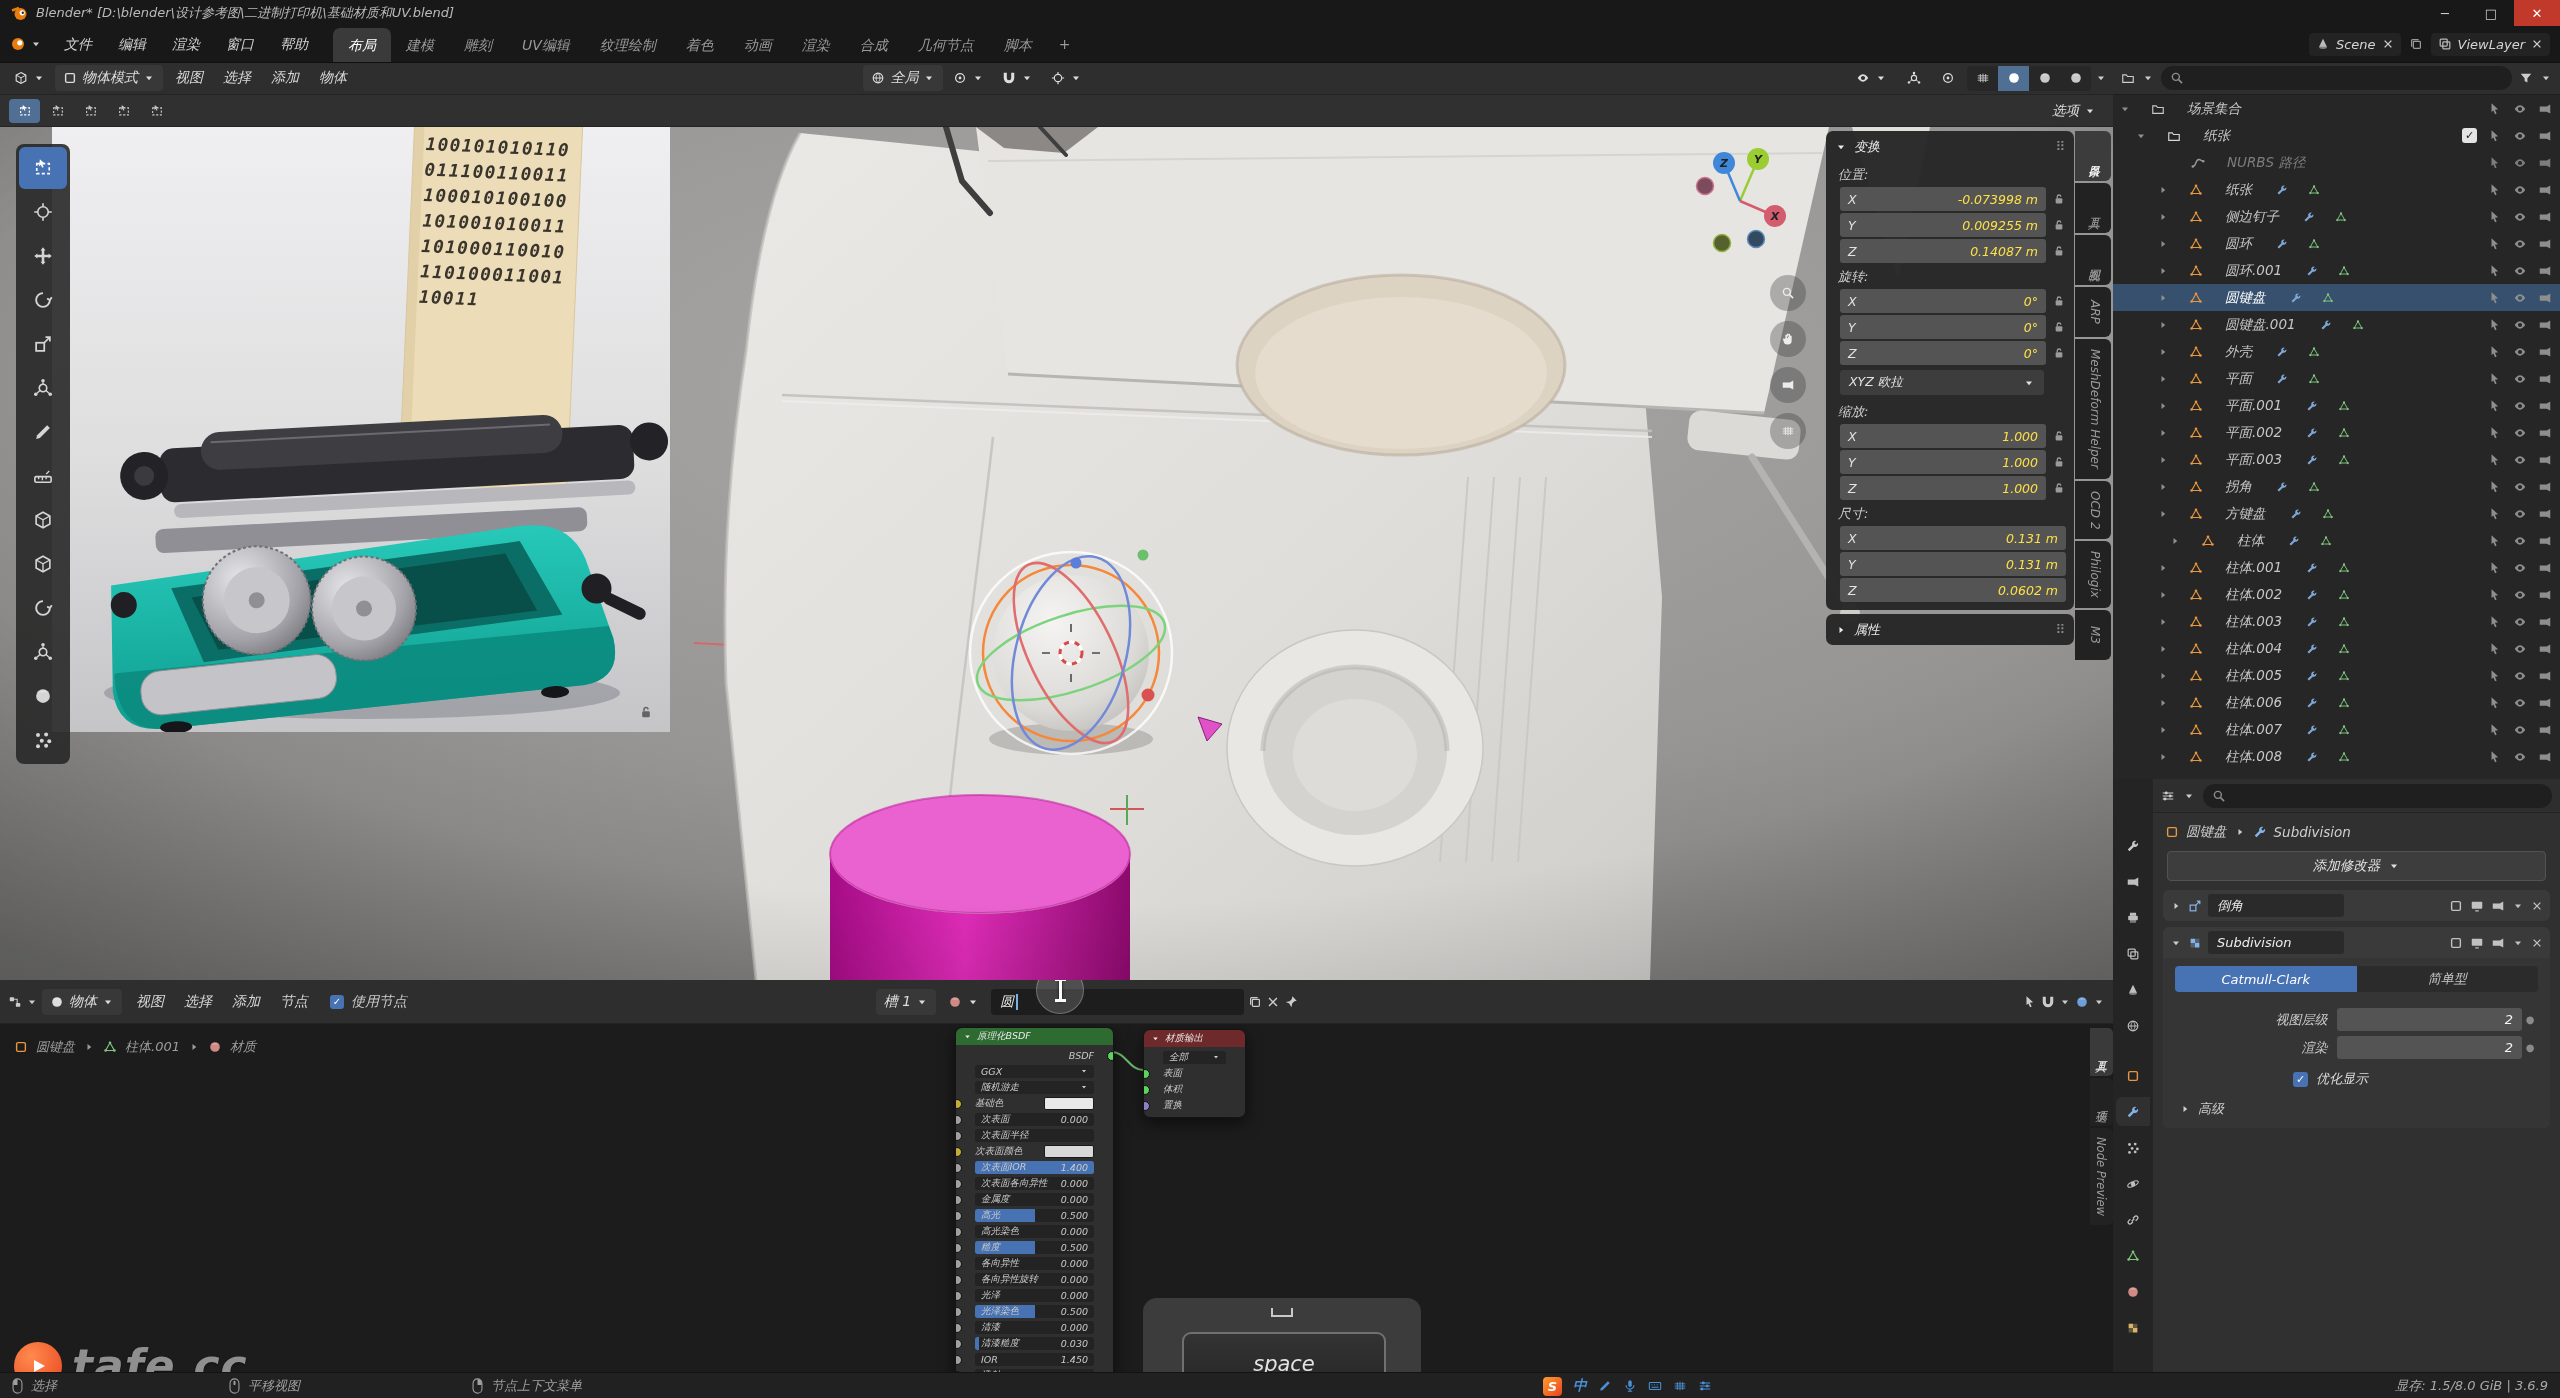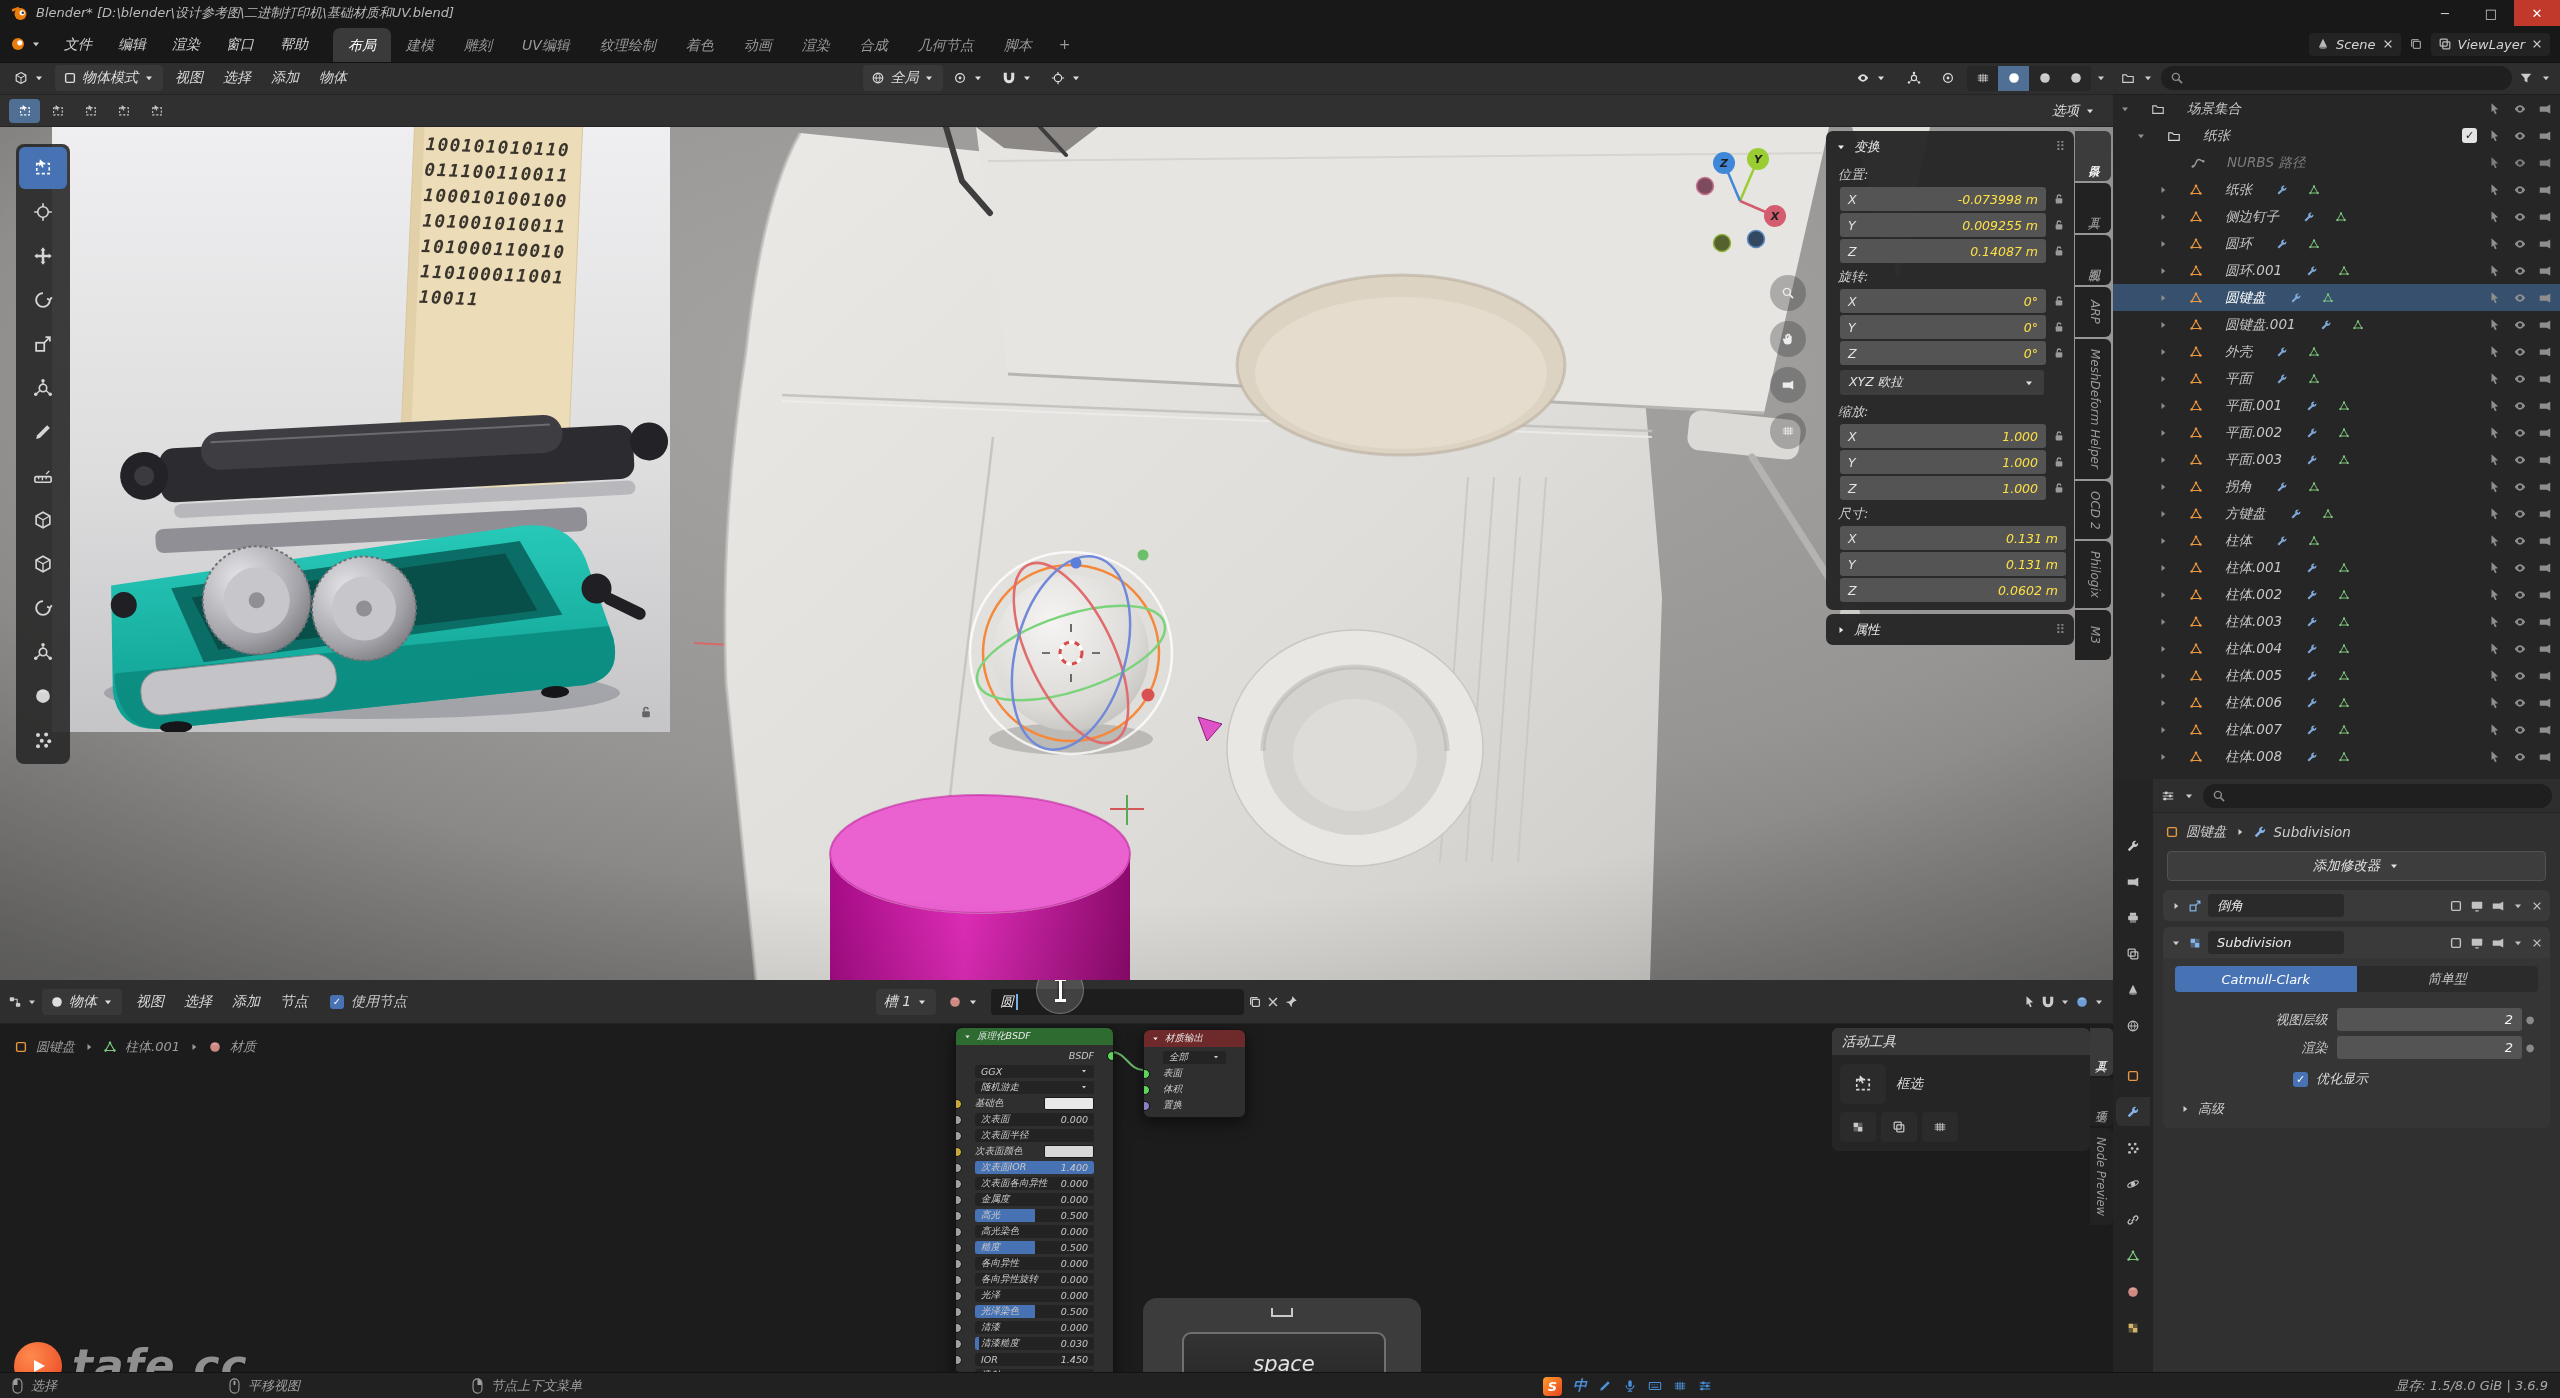--- a/index.html
+++ b/index.html
@@ -1373,21 +1373,21 @@
               <use href="#i-arrow"></use>
             </svg>
             <svg class="ico s14">
               <use href="#i-eye"></use>
             </svg>
             <svg class="ico s14">
               <use href="#i-cam"></use>
             </svg>
           </div>
         </div>
-        <div class="ol-row" style="padding-left: 44px; text-align: center;">
+        <div class="ol-row" style="padding-left: 56px; text-align: center;">
           <svg class="ico s12 ol-caret">
             <use href="#i-cr"></use>
           </svg>
           <svg class="ico s14" style="color: rgb(232, 150, 63);">
             <use href="#i-mesh"></use>
           </svg>
           <span class="ol-name">柱体</span>
           <svg class="ico s12 ol-wrench">
             <use href="#i-wrench"></use>
           </svg>
@@ -2091,52 +2091,20 @@
               <span>体积</span>
               <div class="nsock l" style="background: rgb(90, 212, 90);"></div>
             </div>
             <div class="nrow">
               <span>置换</span>
               <div class="nsock l" style="background: rgb(141, 127, 199);"></div>
             </div>
           </div>
       </div>
 
-      <div class="atool">
-        <div class="atool-head">
-          <span>活动工具</span>
-        </div>
-        <div class="atool-body">
-          <div class="atool-row">
-            <div class="atool-btn">
-              <svg class="ico s20">
-                  <use href="#i-selbox"></use>
-                </svg>
-            </div>
-            <span style="font-size:13.5px;color:#ddd">框选</span>
-          </div>
-          <div class="atool-icons">
-            <div class="atool-ic">
-                <svg class="ico s14">
-                  <use href="#i-checker"></use>
-                </svg>
-              </div>
-            <div class="atool-ic">
-                <svg class="ico s14">
-                  <use href="#i-layers"></use>
-                </svg>
-              </div>
-            <div class="atool-ic">
-                <svg class="ico s14">
-                  <use href="#i-grid"></use>
-                </svg>
-              </div>
-          </div>
-        </div>
-      </div>
 
       <div class="ne-tabs" id="ne-tabs">
           <div class="ne-tab active">工具</div>
           <div class="ne-tab">选项</div>
           <div class="ne-tab">Node Preview</div>
         </div>
 
       <div class="key-overlay">
         <svg class="key-glyph" width="24" height="12" viewBox="0 0 24 12">
             <path d="M2,1 v8 h20 v-8" stroke="#c9c9c9" stroke-width="2" fill="none"></path>

